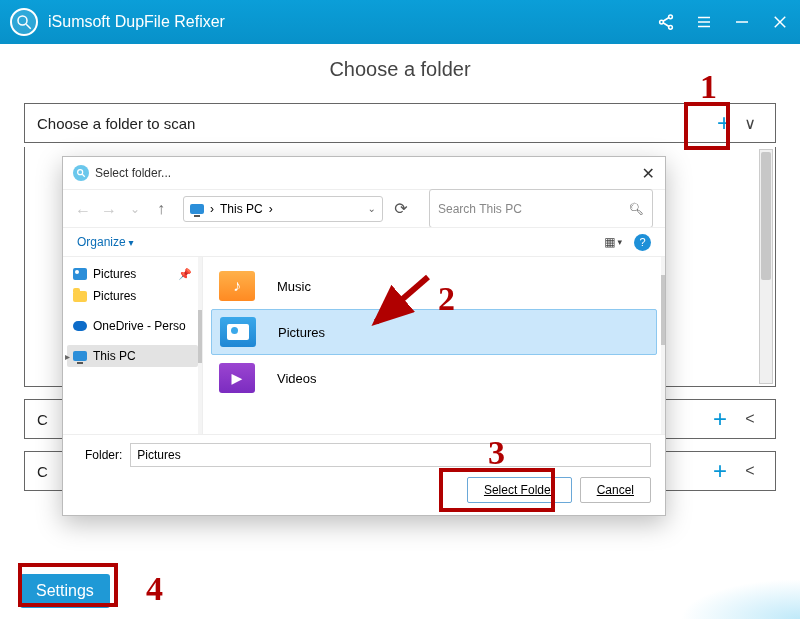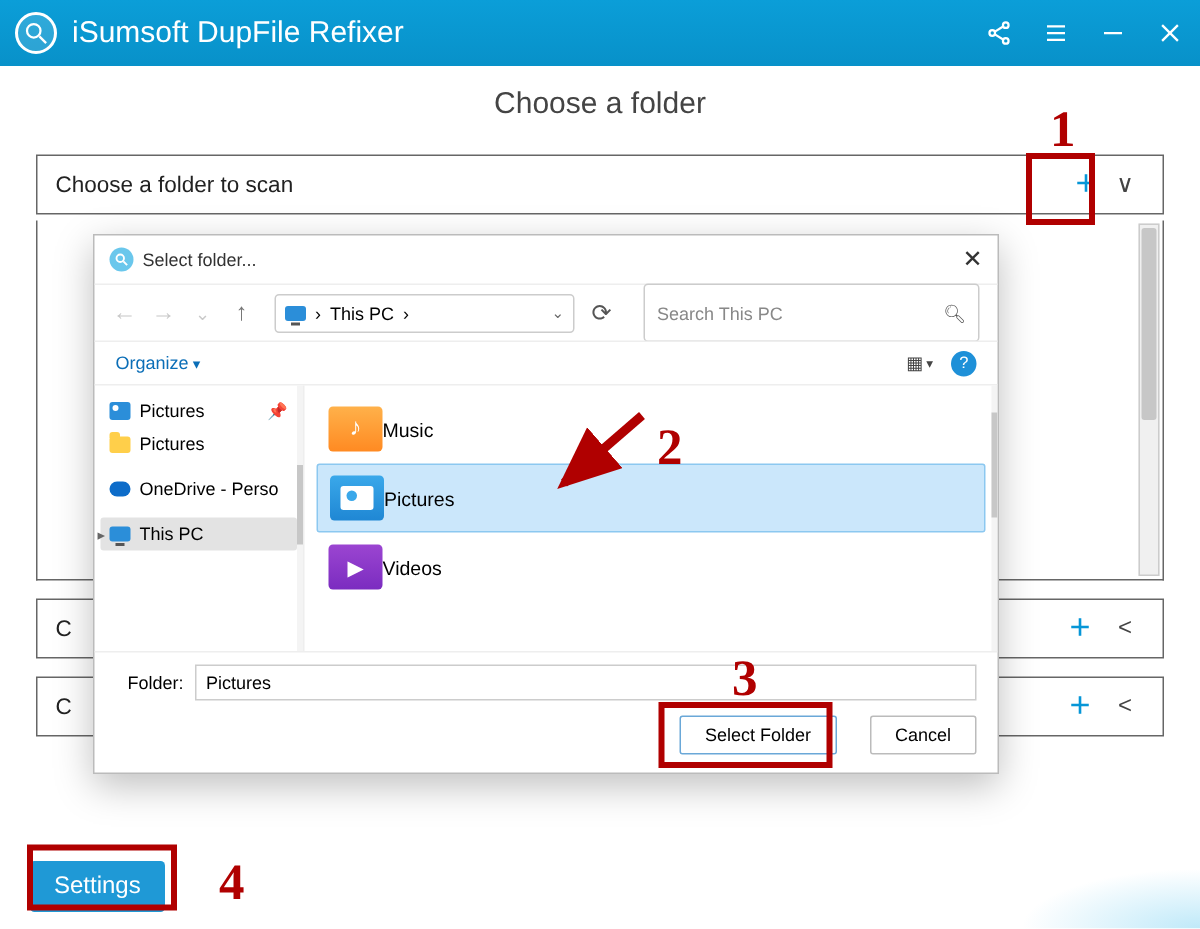--- a/index.html
+++ b/index.html
@@ -2,21 +2,21 @@
 <html><head>
 <meta charset="utf-8">
 <style>
   * { box-sizing: border-box; margin: 0; padding: 0; font-family: "Segoe UI", Arial, sans-serif; }
   body { width: 800px; height: 619px; overflow: hidden; background: #fff; position: relative; }
 
   
   .titlebar { height: 44px; background: linear-gradient(#0b9ed8,#0891c9); display: flex; align-items: center; padding: 0 10px; color: #fff; }
   .app-logo { width: 28px; height: 28px; border: 2px solid #fff; border-radius: 50%; display: flex; align-items: center; justify-content: center; margin-right: 10px; background: rgba(255,255,255,.15); }
   .app-logo svg { width: 18px; height: 18px; }
-  .app-title { font-size: 20px; font-weight: 400; flex: 1; }
+  .app-title { font-size: 16px; font-weight: 400; flex: 1; }
   .title-actions { display: flex; gap: 18px; align-items: center; }
   .title-actions span { cursor: pointer; display:inline-flex; align-items:center; justify-content:center; width:20px; height:20px; }
 
   
   .main { padding: 14px 24px 0 24px; }
   .choose-heading { text-align: center; font-size: 20px; color: #444; margin-bottom: 22px; }
 
   .folder-row { border: 1px solid #666; display: flex; align-items: center; height: 40px; padding: 0 10px 0 12px; font-size: 15px; color: #222; position: relative; margin-bottom: 4px; background:#fff; }
   .folder-row .label-left { flex: 1; white-space: nowrap; overflow: hidden; }
   .folder-row .plus { color: #0696d7; width: 22px; text-align: center; font-size: 24px; line-height: 1; cursor: pointer; }
@@ -65,37 +65,37 @@
   .dlg-body { flex:1; display:flex; min-height:0;}
   .nav-pane { width:140px; border-right:1px solid #eee; padding:6px 4px; font-size:12px; position:relative;}
   .nav-pane .navitem { display:flex; align-items:center; gap:6px; padding:4px 6px; cursor:pointer; border-radius:2px;}
   .nav-pane .navitem.sel { background:#e3e3e3;}
   .nav-pane .pin { margin-left:auto; color:#555; font-size:11px;}
   .navcaret { position:absolute; left:2px; top:94px; color:#666; font-size:10px;}
   .nav-scroll { position:absolute; right:0; top:0; bottom:0; width:4px; background:#f4f4f4;}
   .nav-scroll .nthumb { position:absolute; left:0; right:0; top:30%; height:30%; background:#c7c7c7;}
 
   .content-pane { flex:1; padding:6px 8px; font-size:13px; position:relative; overflow:hidden;}
-  .fileitem { display:flex; align-items:center; gap:0; height:46px; padding:0 8px; border-radius:2px; cursor:pointer;}
+  .fileitem { display:flex; align-items:center; gap:22px; height:46px; padding:0 8px; border-radius:2px; cursor:pointer;}
   .fileitem.sel { background:#cbe7fb; border:1px solid #8cc8f0;}
   .ficon { width:36px; height:30px; border-radius:3px; position:relative; flex:none;}
   .ficon.music { background:linear-gradient(#ffb14a,#ff8a22);}
   .ficon.music::after { content:"♪"; position:absolute; inset:0; display:flex; align-items:center; justify-content:center; color:#fff; font-size:16px;}
   .ficon.pictures { background:linear-gradient(#3aa8ea,#1f87d4);}
   .ficon.pictures::after { content:""; position:absolute; left:7px; top:7px; width:22px; height:16px; background:#fff; border-radius:2px;}
   .ficon.pictures::before { content:""; position:absolute; left:11px; top:10px; width:7px; height:7px; background:#3aa8ea; border-radius:50%; z-index:2;}
   .ficon.videos { background:linear-gradient(#9b45d1,#7b2cc0);}
   .ficon.videos::after { content:"▶"; position:absolute; inset:0; display:flex; align-items:center; justify-content:center; color:#fff; font-size:14px;}
   .cp-scroll { position:absolute; right:0; top:0; bottom:0; width:4px; background:#f4f4f4;}
   .cp-scroll .cthumb{ position:absolute; left:0; right:0; top:10%; height:40%; background:#c7c7c7;}
 
   .dlg-footer { border-top:1px solid #eee; padding:8px 14px 12px 22px;}
   .folder-field { display:flex; align-items:center; gap:8px; font-size:12px;}
   .folder-field input { flex:1; height:24px; border:1px solid #ccc; padding:0 6px; font-size:12px;}
-  .dlg-buttons { display:flex; justify-content:flex-end; gap:22px; margin-top:10px;}
+  .dlg-buttons { display:flex; justify-content:flex-end; gap:8px; margin-top:10px;text-decoration:underline;}
   .dlg-buttons button { height:26px; padding:0 16px; font-size:12px; background:#fff; border:1px solid #bbb; border-radius:2px; cursor:pointer;}
   .dlg-buttons button.primary { border:1px solid #6aa8d8;}
 
   
   .ico-pic { width:14px; height:12px; background:#2b8ed9; border-radius:2px; position:relative; display:inline-block;}
   .ico-pic::after{content:"";position:absolute;left:2px;top:2px;width:4px;height:4px;background:#fff;border-radius:50%;}
   .ico-folder{width:14px;height:11px;background:#ffcf4a;border-radius:2px;display:inline-block;position:relative;}
   .ico-folder::before{content:"";position:absolute;left:0;top:-3px;width:7px;height:4px;background:#ffcf4a;border-radius:2px 2px 0 0;}
   .ico-cloud{width:14px;height:10px;background:#0d6cc9;border-radius:6px;display:inline-block;}
   .ico-pc{width:14px;height:10px;background:#2b8ed9;border-radius:2px;display:inline-block;position:relative;}

